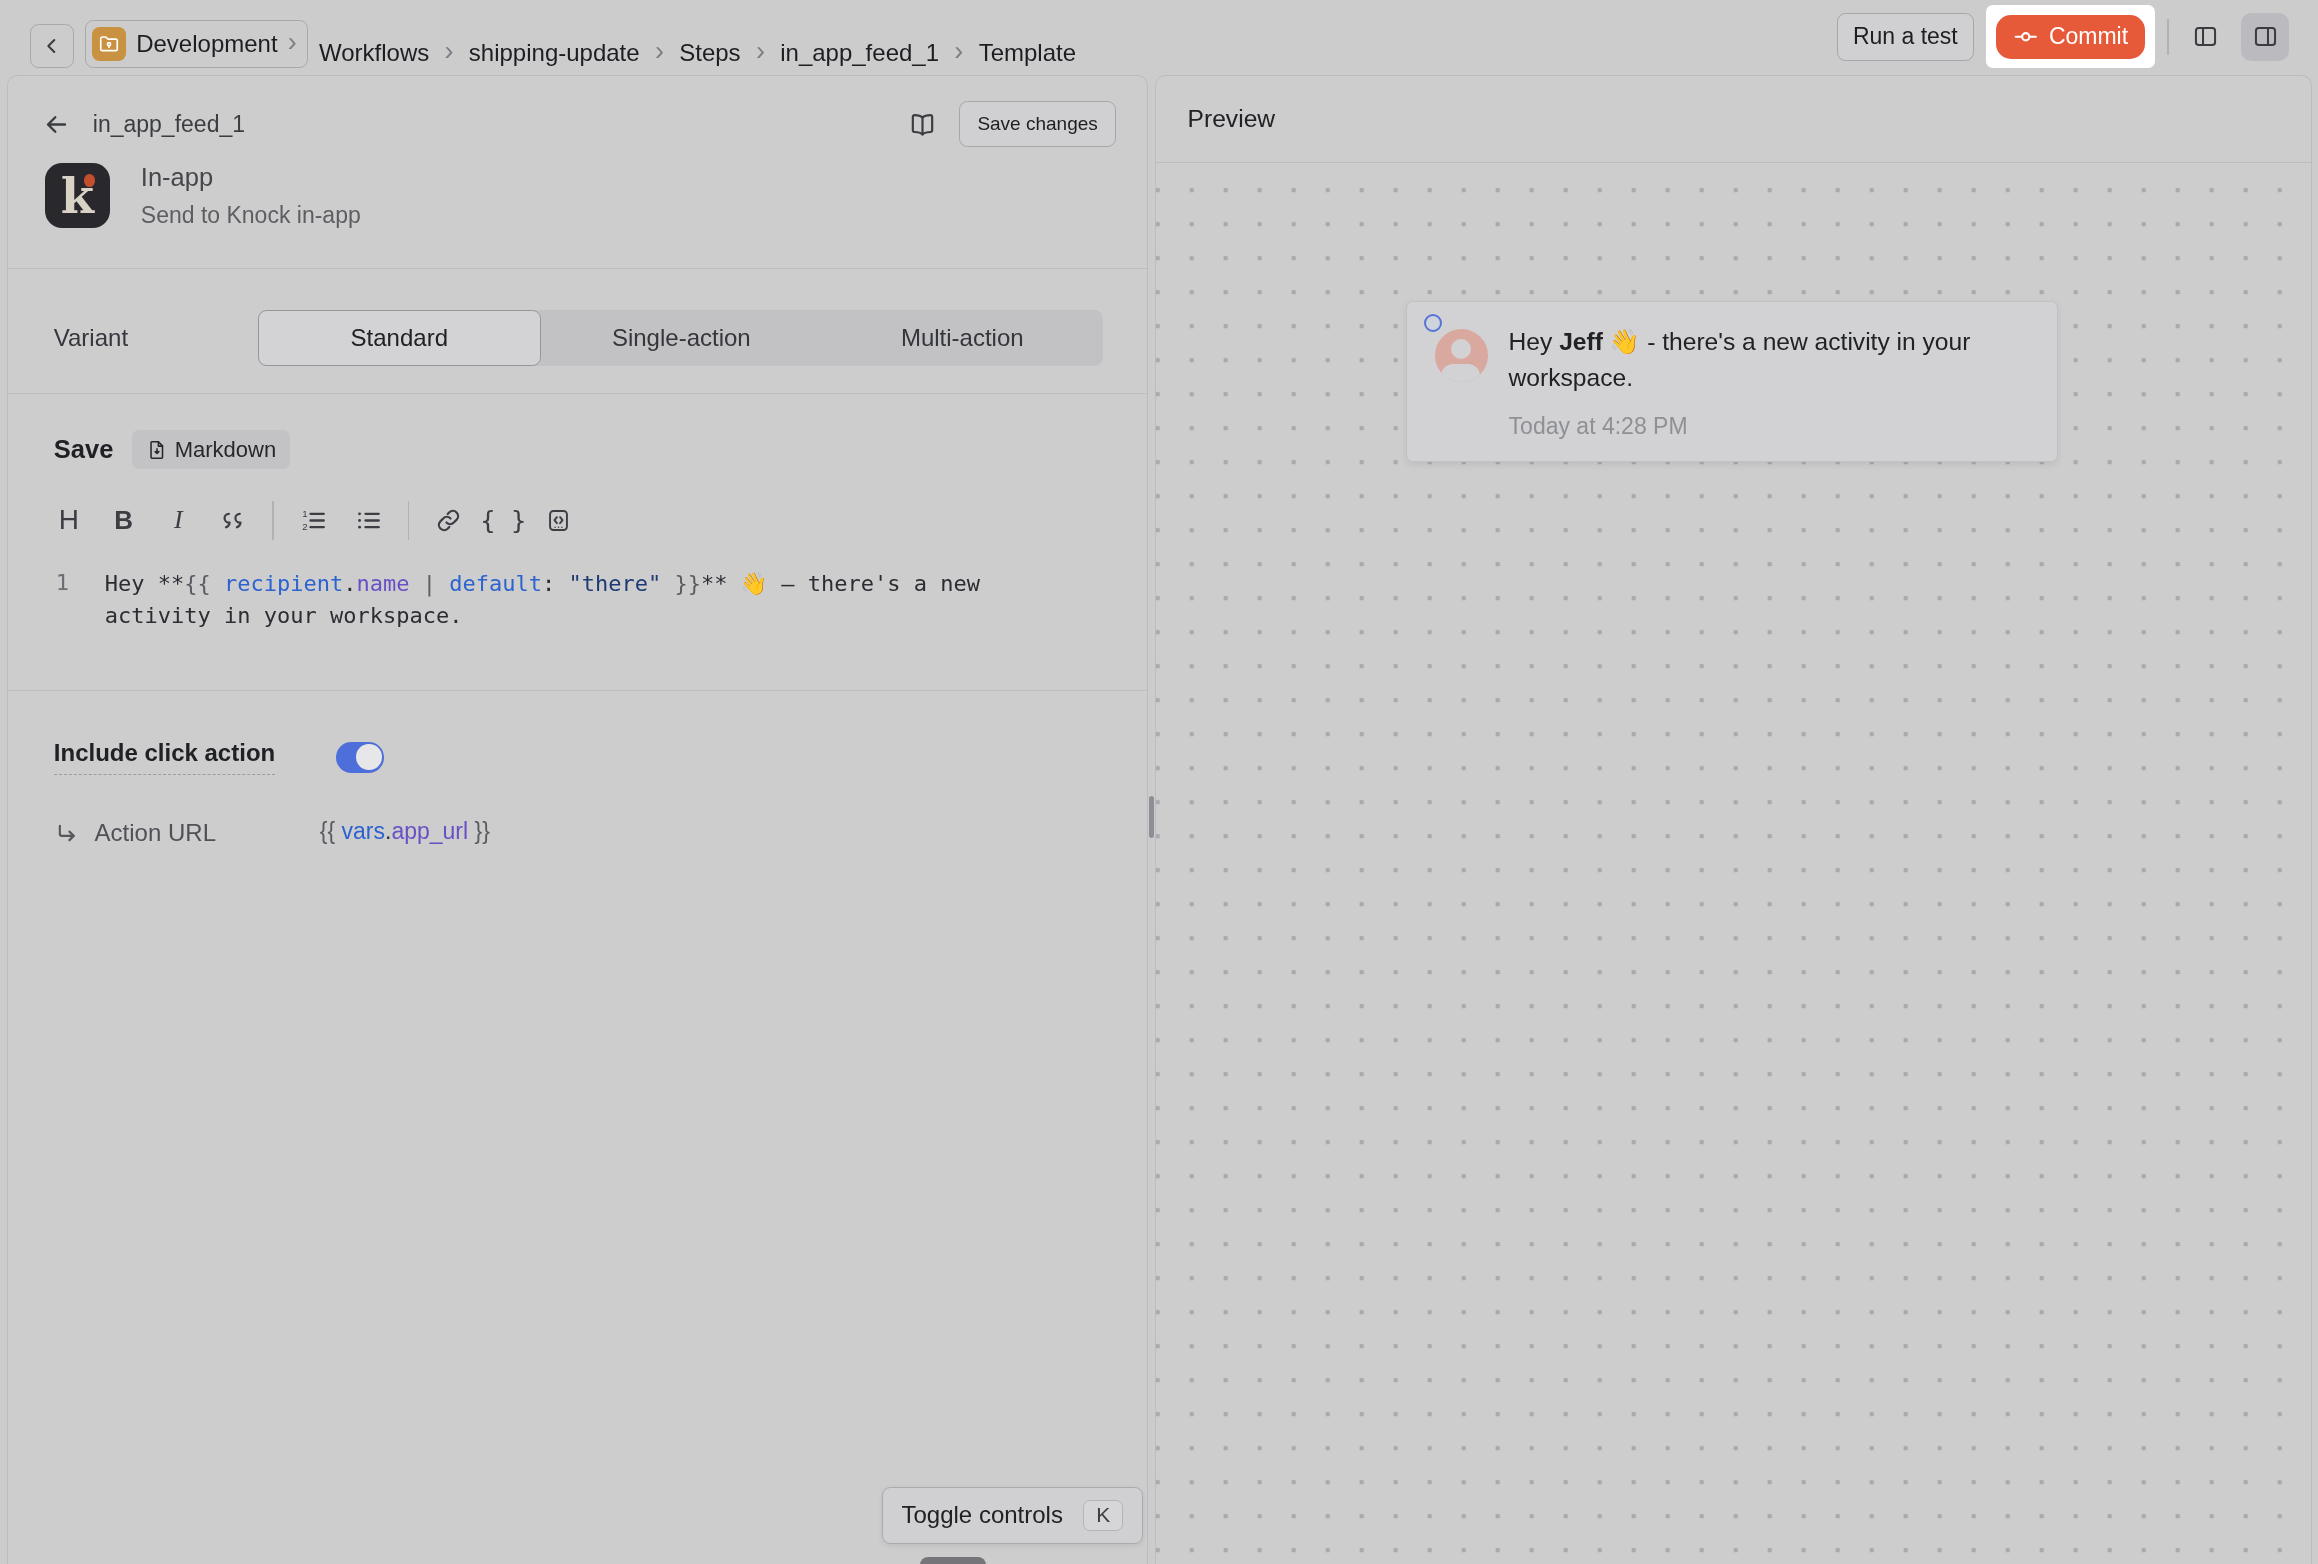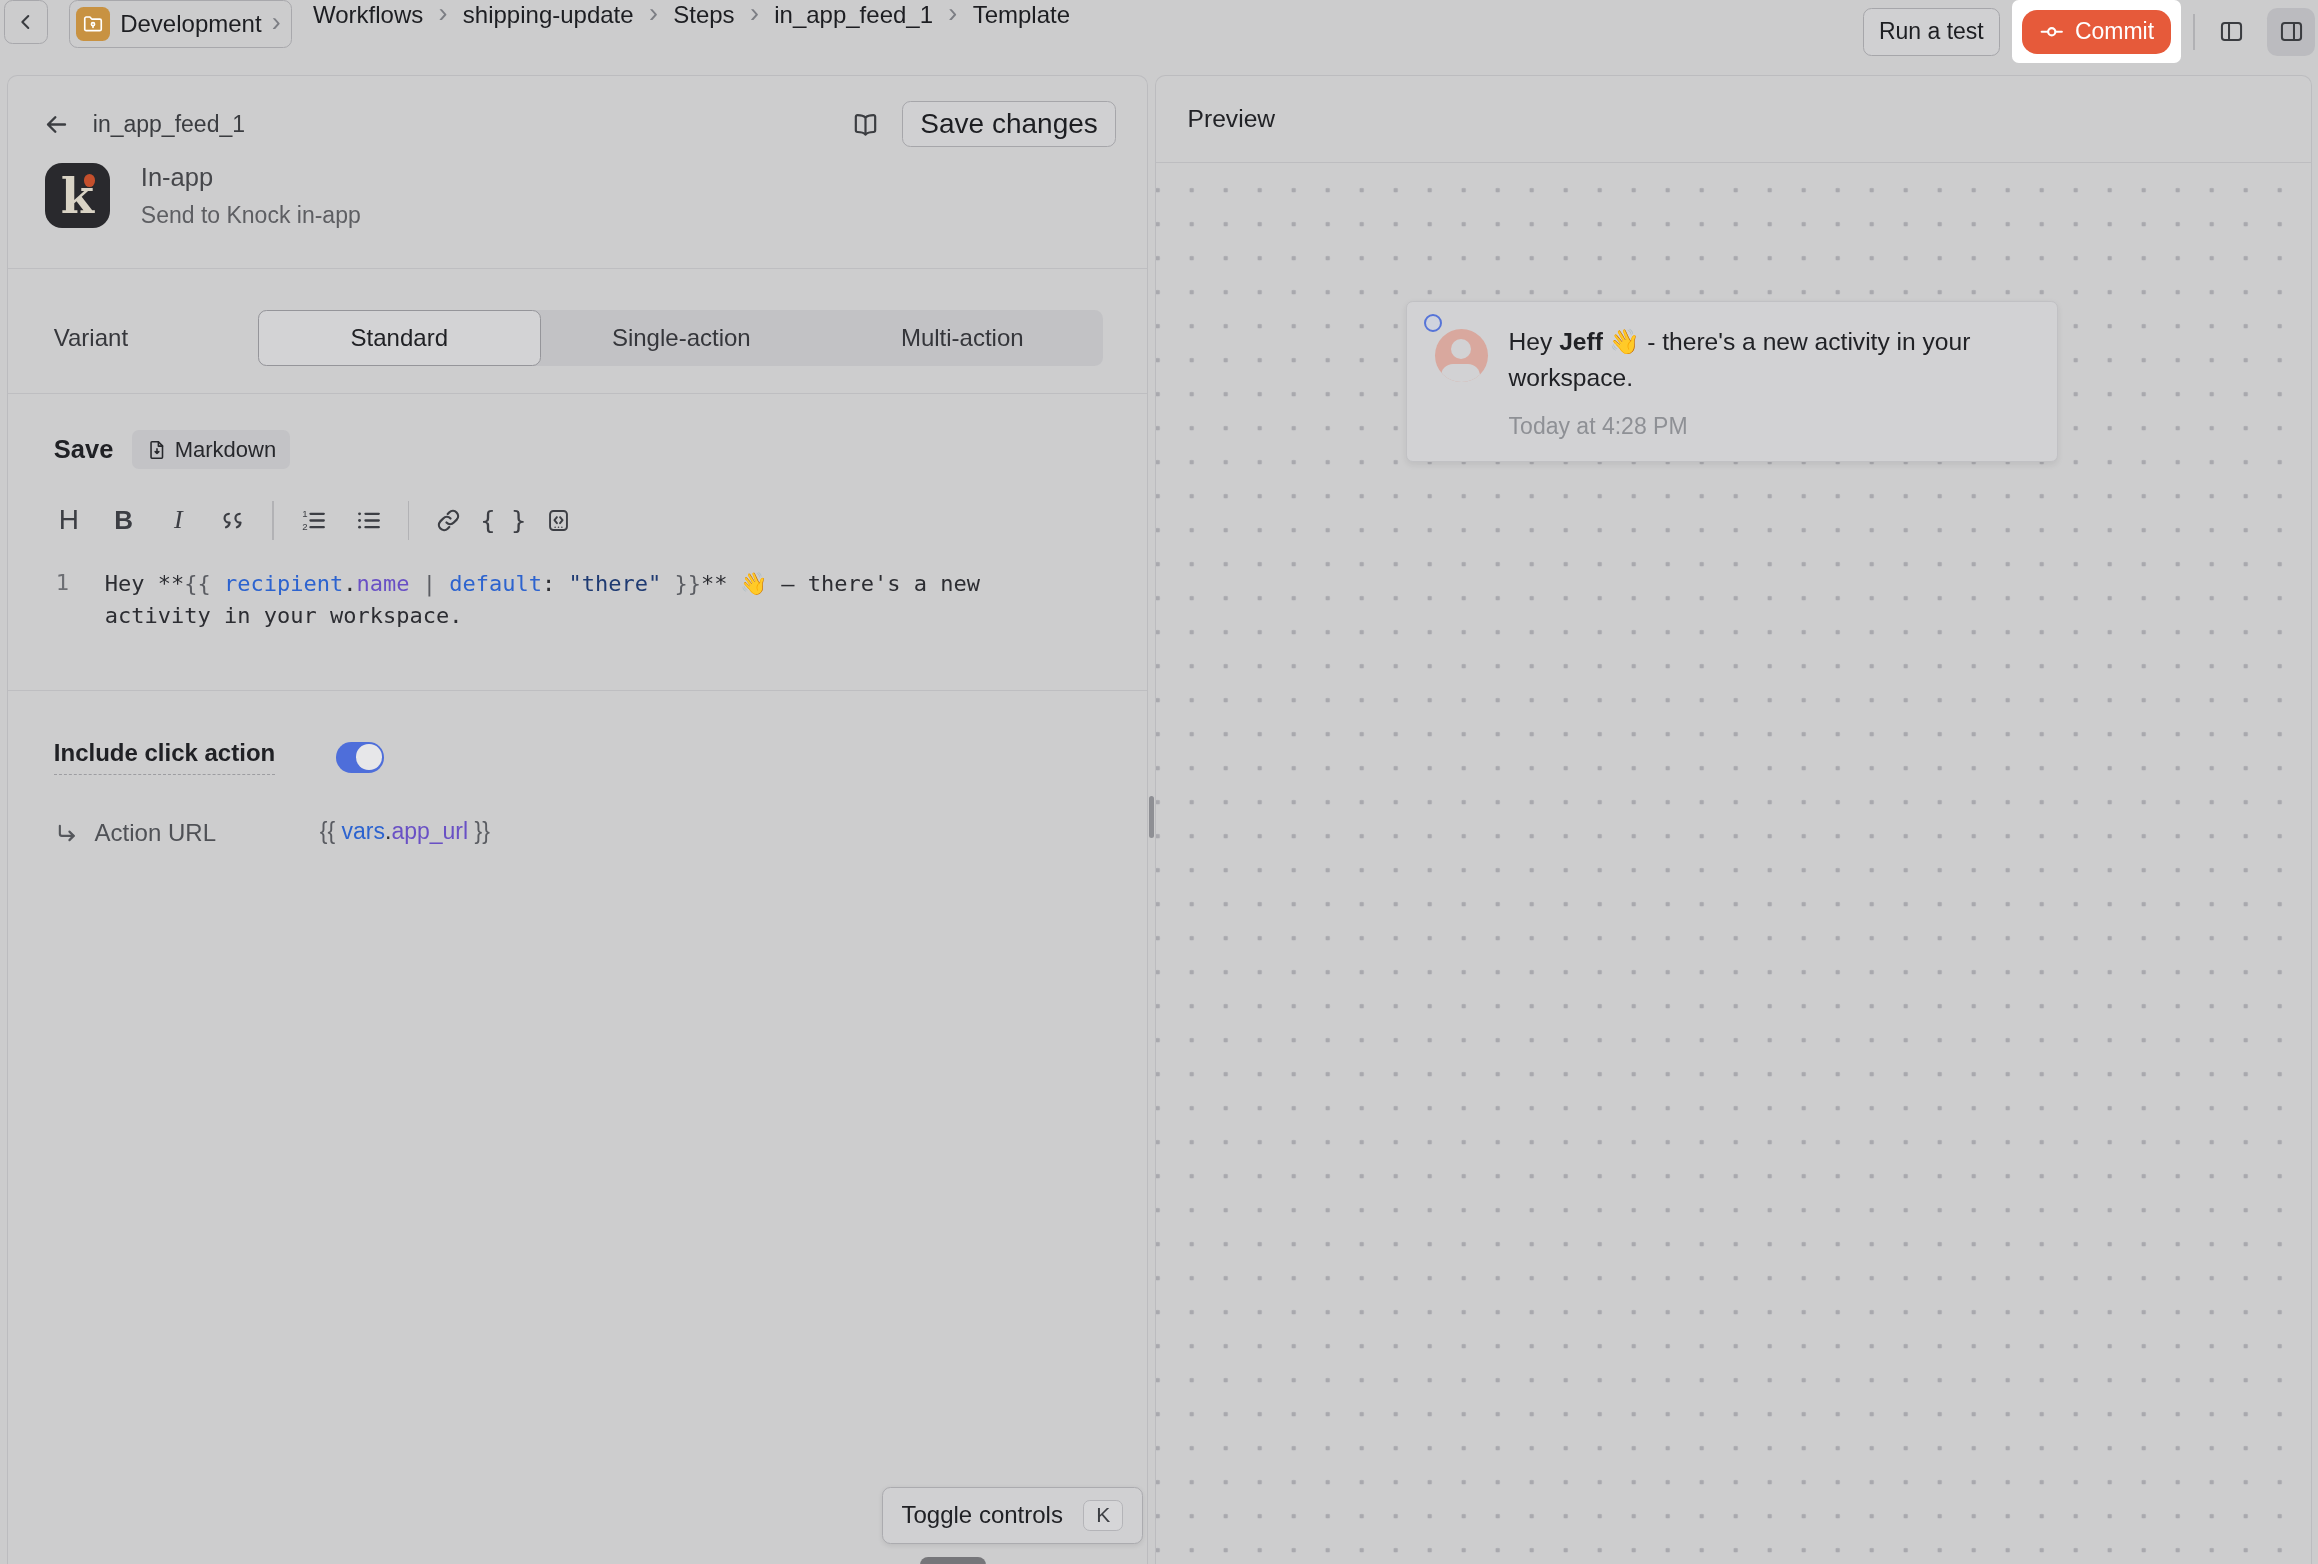--- a/index.html
+++ b/index.html
@@ -7,22 +7,22 @@
   body {
     background: #cccccd;
     font-family: "Liberation Sans", sans-serif;
     color: #232428;
     -webkit-font-smoothing: antialiased;
   }
   svg { display: block; }
 
   
   .topbar {
-    height: 68px; display: flex; align-items: flex-start;
-    padding: 0 4px; gap: 21px;
+    height: 68px; display: flex; align-items: flex-end;
+    padding: 0 30px; gap: 11px;
   }
   .back-btn {
     width: 44px; height: 44px; flex: 0 0 auto;
     border: 1.7px solid #a8a8ac; border-radius: 8.5px;
     display: flex; align-items: center; justify-content: center;
     color: #3a3c40; background: transparent; cursor: pointer;
   }
   .env-chip {
     display: flex; align-items: center; gap: 10.2px;
     border: 1.7px solid #a8a8ac; border-radius: 8.5px;
@@ -81,21 +81,21 @@
   .panel-header {
     display: flex; align-items: center; gap: 22px;
     padding: 25.5px 31px 10.2px 34px;
   }
   .step-name { font-size: 23px; color: #3b3d41; }
   .header-right { margin-left: auto; display: flex; align-items: center; gap: 18.7px; }
   .book-btn { background: none; border: none; color: #3b3d41; cursor: pointer; padding: 3.4px; }
   .save-btn {
     border: 1.7px solid #a6a6aa; border-radius: 8.5px; background: #d0d0d2;
     height: 46px; padding: 0 17px; display: flex; align-items: center;
-    font-size: 28px; color: #1d1e22; cursor: pointer;
+    font-size: 19px; color: #1d1e22; cursor: pointer;
   }
   .arrow-back { background: none; border: none; color: #3b3d41; cursor: pointer; }
 
   .channel-row {
     display: flex; align-items: center; gap: 31px;
     padding: 5.1px 37px 39px 37px; border-bottom: 1.7px solid #bebec1;
   }
   .knock-logo {
     width: 65px; height: 65px; border-radius: 17px; background: #29292d;
     position: relative; display: flex; align-items: center; justify-content: center;

